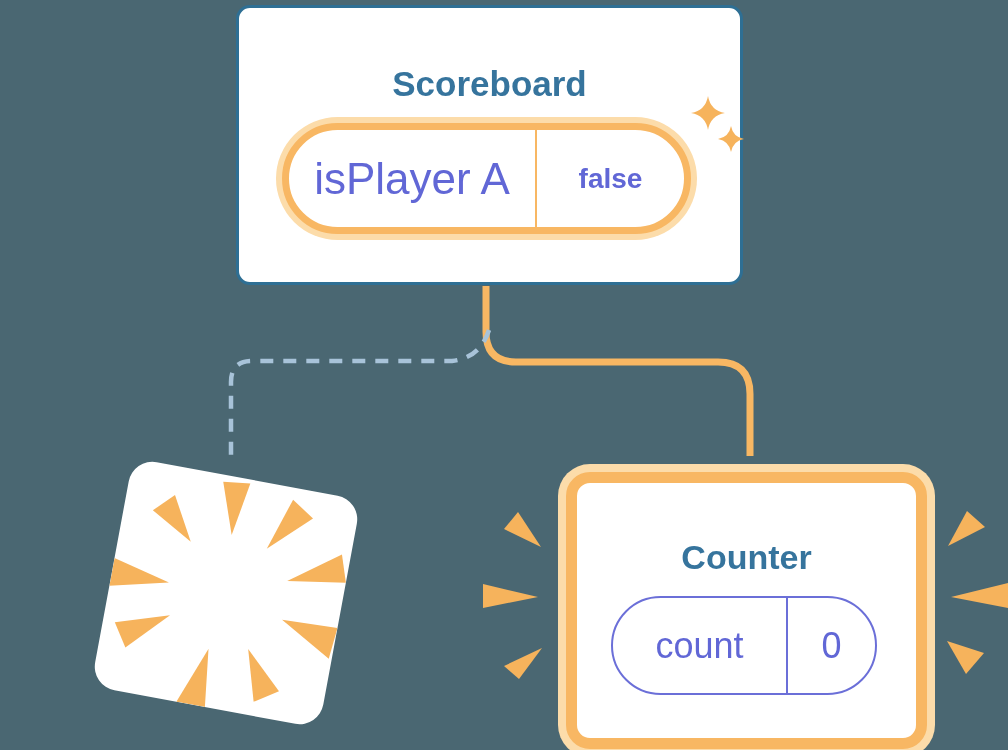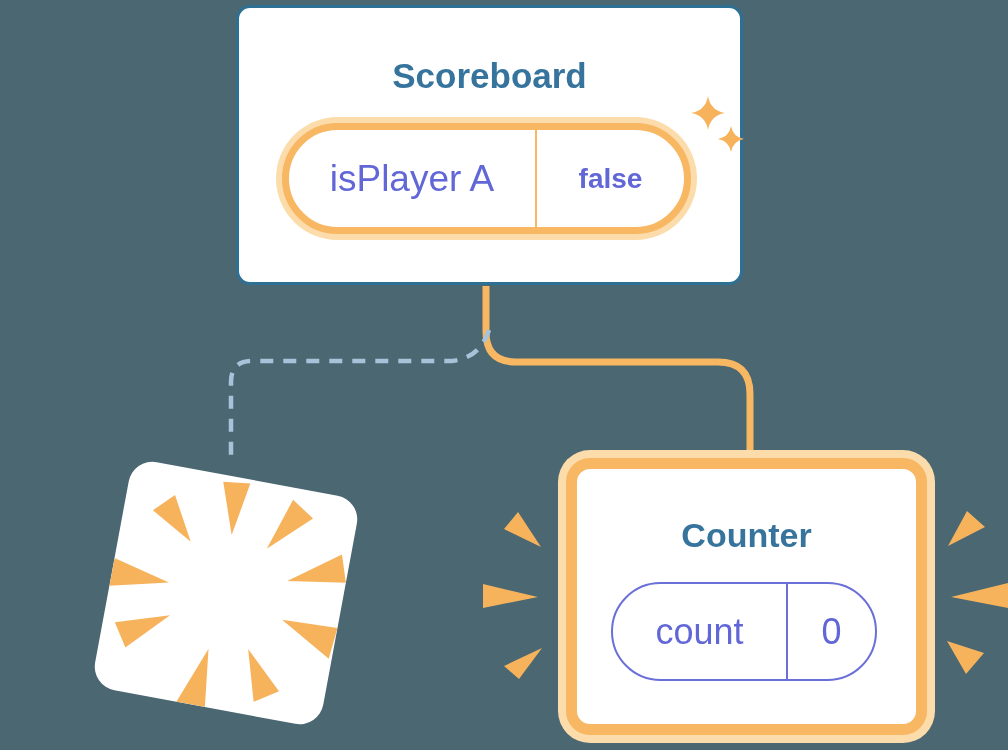--- a/index.html
+++ b/index.html
@@ -1,33 +1,33 @@
 <!DOCTYPE html>
 <html><head>
 <meta charset="utf-8">
 <style>
   html,body{margin:0;padding:0;background:#4a6772;}
   body{font-family:"Liberation Sans", sans-serif;}
   .canvas{position:relative;width:1008px;height:750px;background:#4a6772;overflow:hidden;}
   .overlay{position:absolute;left:0;top:0;width:1008px;height:750px;pointer-events:none;}
 
   .card{position:absolute;background:#ffffff;box-sizing:border-box;}
-  .card-title{position:absolute;left:0;right:0;text-align:center;color:#36749d;font-weight:600;line-height:40px;}
+  .card-title{position:absolute;left:0;right:0;text-align:center;color:#36749d;font-weight:600;line-height:40px;margin-top:8px;}
 
   
   .scoreboard{left:236px;top:5px;width:507px;height:280px;border:3px solid #2e6f94;border-radius:14px;}
   .scoreboard .card-title{top:48px;font-size:35px;}
   .pill{position:absolute;box-sizing:border-box;display:flex;align-items:stretch;background:#ffffff;}
   .pill-orange{left:43px;top:115px;width:409px;height:111px;border:7px solid #f8b763;border-radius:60px;box-shadow:0 0 0 6px #fcdcaa;}
   .pill-section{display:flex;align-items:center;justify-content:center;color:#6167d6;}
-  .pill-orange .sec-name{width:246px;font-size:37px;}
+  .pill-orange .sec-name{width:246px;font-size:44px;}
   .pill-orange .sec-value{flex:1;border-left:2px solid #f8b763;font-size:28px;font-weight:700;}
 
   
-  .counter{left:566px;top:458px;width:361px;height:277px;border:11px solid #f8b763;border-radius:24px;box-shadow:0 0 0 8px #fcdcaa;}
+  .counter{left:566px;top:472px;width:361px;height:277px;border:11px solid #f8b763;border-radius:24px;box-shadow:0 0 0 8px #fcdcaa;}
   .counter .card-title{top:46px;font-size:34px;}
   .pill-purple{left:34px;top:113px;width:266px;height:99px;border:2px solid #6b6fd8;border-radius:52px;text-align:right;}
   .pill-purple .sec-name{width:173px;font-size:36px;}
   .pill-purple .sec-value{flex:1;border-left:2px solid #6b6fd8;font-size:36px;}
 
   
   .exploding{position:absolute;left:110px;top:477px;width:232px;height:232px;background:#ffffff;border-radius:24px;transform:rotate(10.5deg);overflow:hidden;}
   .exploding svg{display:block;width:232px;height:232px;}
 
   .sparkles{position:absolute;left:686px;top:90px;}

